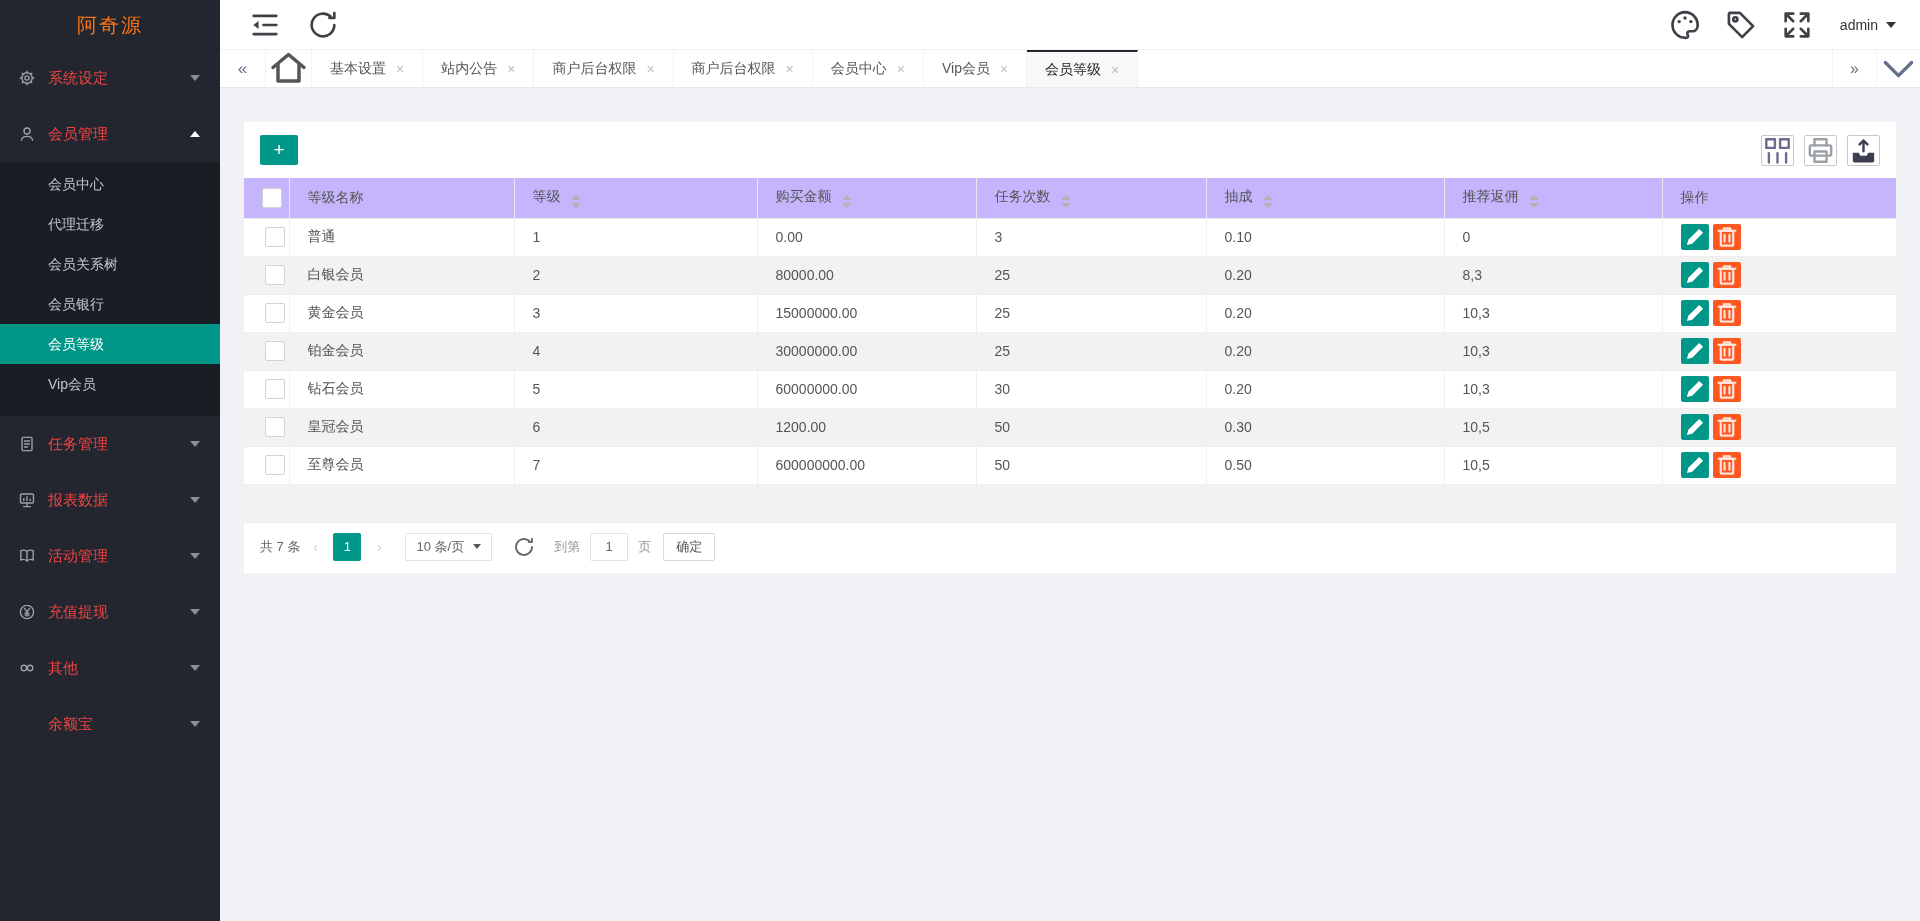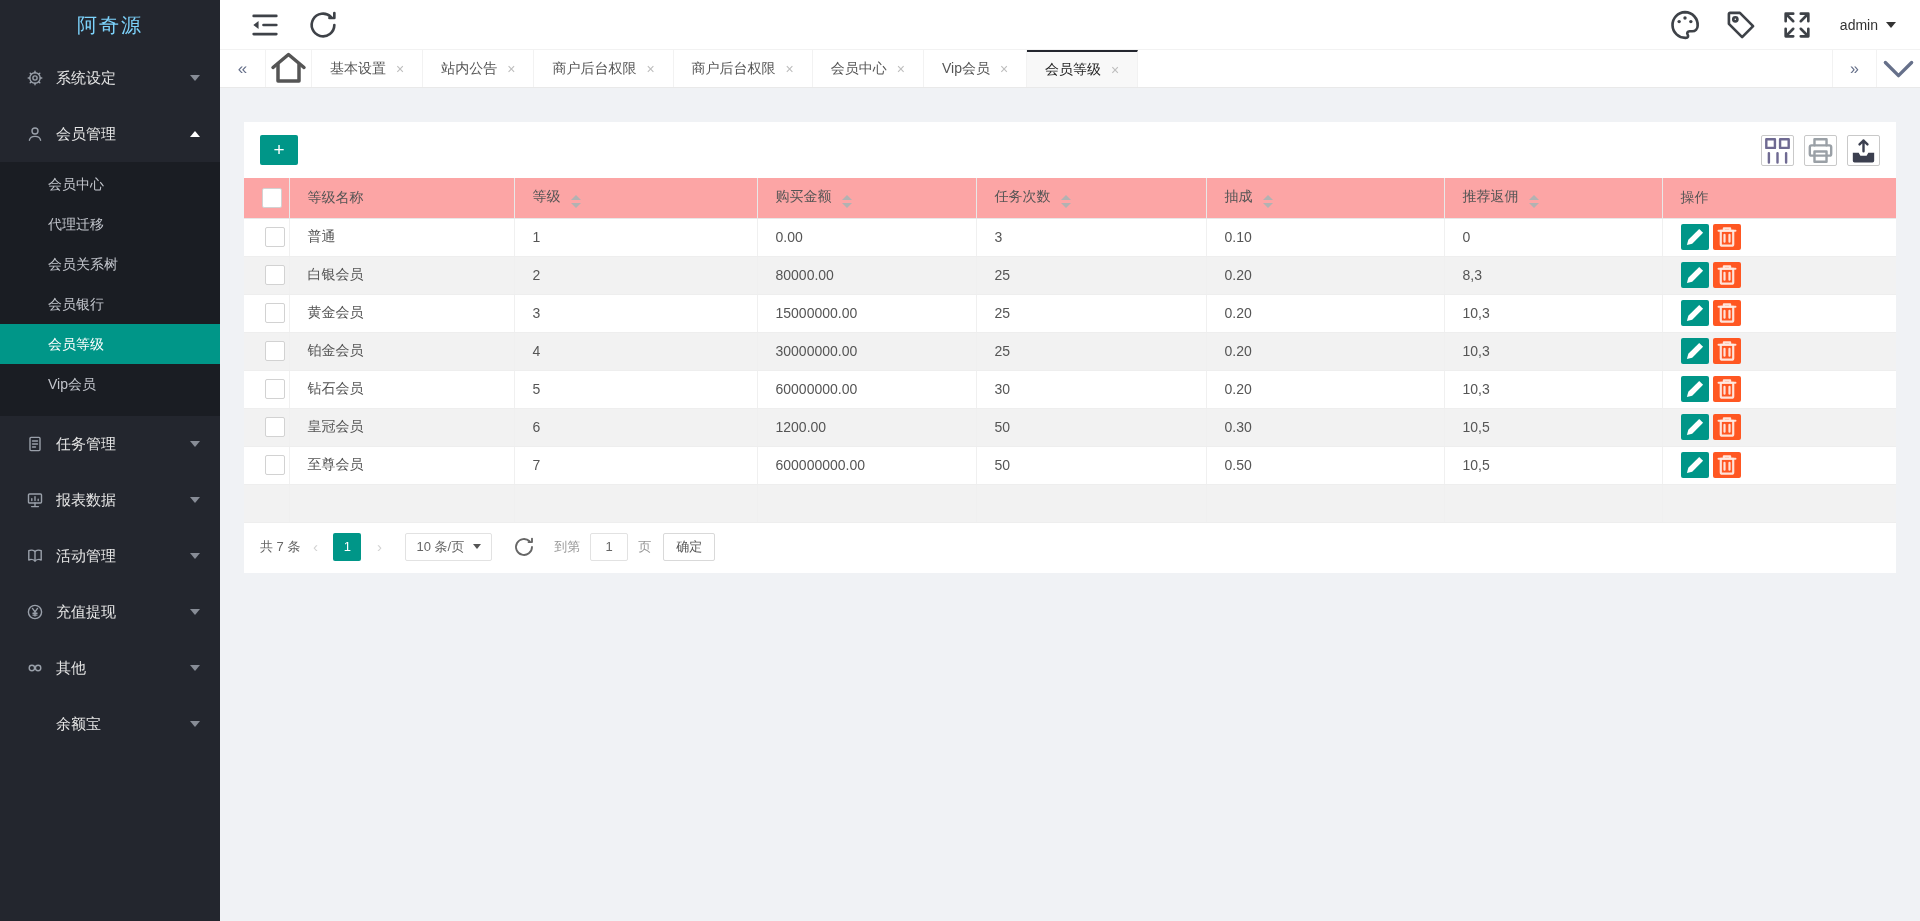--- a/index.html
+++ b/index.html
@@ -5,22 +5,22 @@
   * { box-sizing: border-box; margin: 0; padding: 0; }
   html, body { width: 1920px; height: 921px; }
   body {
     font-family: "Liberation Sans", "DejaVu Sans", sans-serif;
     background: #f0f2f5; overflow: hidden; color: #555;
   }
   .app { display: flex; width: 1920px; height: 921px; }
 
   
   .sidebar { width: 220px; flex-shrink: 0; background: #23262E; overflow: hidden; }
-  .logo { height: 50px; line-height: 50px; text-align: center; color: #7dd3fc; font-size: 20px; letter-spacing: 2px; }
-  .menu-item { height: 56px; display: flex; align-items: center; padding: 0 14px 0 26px; color: #e5e5e5; font-size: 15px; cursor: pointer; }
+  .logo { height: 50px; line-height: 50px; text-align: center; color: #f97316; font-size: 20px; letter-spacing: 2px; }
+  .menu-item { height: 56px; display: flex; align-items: center; padding: 0 14px 0 18px; color: #ef4444; font-size: 15px; cursor: pointer; }
   .mi-icon { width: 18px; height: 18px; color: #9aa0aa; flex-shrink: 0; }
   .mi-icon svg { width: 18px; height: 18px; display: block; }
   .mi-label { flex: 1; margin-left: 12px; }
   .chevron { width: 0; height: 0; border-left: 5px solid transparent; border-right: 5px solid transparent; border-top: 6px solid #878c96; margin-right: 6px; }
   .chevron.up { border-top: none; border-bottom: 6px solid #ffffff; }
   .submenu { background: #1A1D23; padding: 2px 0 12px 0; }
   .submenu-item { height: 40px; line-height: 40px; padding-left: 48px; color: #c2c5cc; font-size: 14px; cursor: pointer; }
   .submenu-item.active { background: #009688; color: #fff; }
 
   
@@ -52,21 +52,21 @@
   .card-toolbar { height: 56px; padding: 13px 16px; display: flex; align-items: center; justify-content: space-between; }
   .add-btn { width: 38px; height: 30px; background: #009688; color: #fff; border: none; border-radius: 2px; font-size: 19px; line-height: 28px; cursor: pointer; }
   .tool-group { display: flex; gap: 10px; }
   .tool-btn { width: 33px; height: 31px; background: #fff; border: 1px solid #c9c9c9; border-radius: 2px; display: flex; align-items: center; justify-content: center; cursor: pointer; }
   .tool-btn svg { width: 17px; height: 17px; display: block; }
   .tool-cols { color: #6f6a92; }
   .tool-print { color: #9aa0a6; }
   .tool-export { color: #3b3f4f; }
 
   table.grid { width: 100%; border-collapse: collapse; table-layout: fixed; font-size: 14px; }
-  table.grid th { height: 40px; background: #fca5a5; font-weight: normal; color: #555; text-align: left; padding-left: 18px; border-right: 1px solid #e8e8e8; border-bottom: 1px solid #e8e8e8; }
+  table.grid th { height: 40px; background: #c4b5fd; font-weight: normal; color: #555; text-align: left; padding-left: 18px; border-right: 1px solid #e8e8e8; border-bottom: 1px solid #e8e8e8; }
   table.grid td { height: 38px; color: #555; padding-left: 18px; border-right: 1px solid #f0f0f0; border-bottom: 1px solid #eee; }
   table.grid th:last-child, table.grid td:last-child { border-right: none; }
   table.grid tr.striped td { background: #f2f2f2; }
   th.cb-col, td.cb-col { padding-left: 0; text-align: center; }
   .checkbox { width: 20px; height: 20px; background: #fff; border: 1px solid #d2d2d2; border-radius: 2px; display: inline-block; vertical-align: middle; cursor: pointer; }
   .sort-icon { display: inline-flex; flex-direction: column; gap: 3px; margin-left: 10px; vertical-align: 1px; cursor: pointer; }
   .sort-icon i { width: 0; height: 0; border-left: 5px solid transparent; border-right: 5px solid transparent; }
   .sort-icon .c-up { border-bottom: 5px solid #b2b2b2; }
   .sort-icon .c-down { border-top: 5px solid #b2b2b2; }
   .row-actions { display: flex; gap: 4px; align-items: center; }

